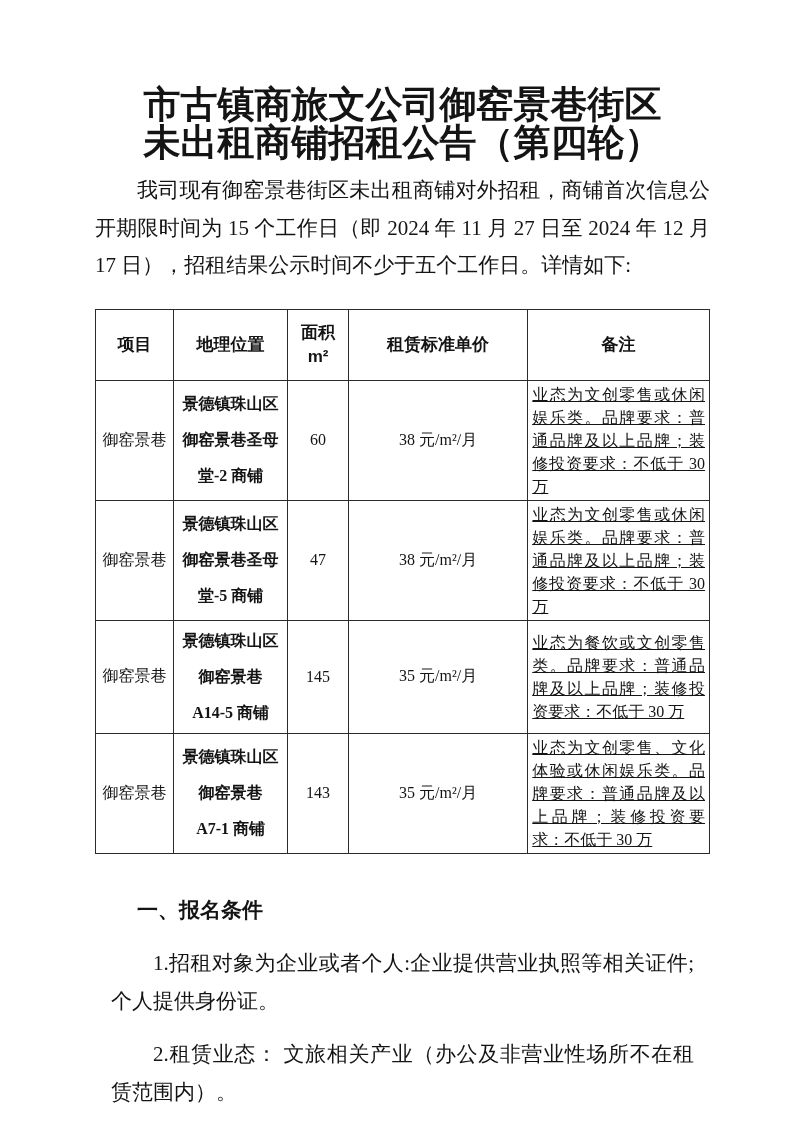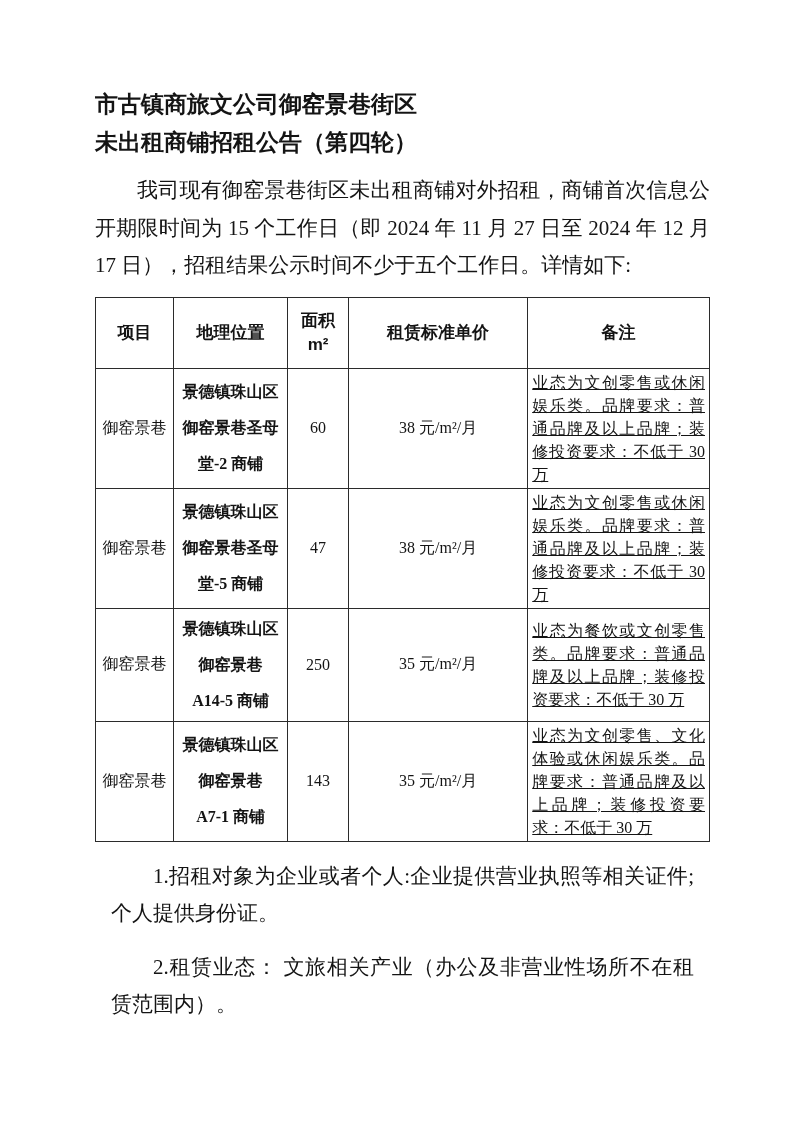--- a/index.html
+++ b/index.html
@@ -15,32 +15,32 @@
     position: relative;
     overflow: hidden;
   }
   .page {
     box-sizing: border-box;
     width: 800px;
     height: 1131px;
     padding: 86px 90px 40px 95px;
   }
   .doc-title {
-    text-align: left;
-    font-size: 23px;
+    text-align: center;
+    font-size: 37px;
     font-weight: bold;
     line-height: 38px;
     margin: 0 0 10px 0;
   }
   .intro {
     font-size: 21px;
     line-height: 37.5px;
     text-align: justify;
     text-indent: 2em;
-    margin: 0 0 12px 0;
+    margin: 0 0 24px 0;
   }
   table.shops {
     width: 100%;
     border-collapse: collapse;
     table-layout: fixed;
   }
   table.shops th, table.shops td {
     border: 1px solid #2b2b2b;
     padding: 2px 4px;
     vertical-align: middle;
@@ -142,33 +142,34 @@
 堂-5 商铺</td>
           <td class="td-area">47</td>
           <td class="td-price">38 元/m²/月</td>
           <td class="td-note">业态为文创零售或休闲娱乐类。品牌要求：普通品牌及以上品牌；装修投资要求：不低于 30 万</td>
         </tr>
         <tr>
           <td class="td-project">御窑景巷</td>
           <td class="td-location">景德镇珠山区
 御窑景巷
 A14-5 商铺</td>
-          <td class="td-area">250</td>
+          <td class="td-area">145</td>
           <td class="td-price">35 元/m²/月</td>
           <td class="td-note">业态为餐饮或文创零售类。品牌要求：普通品牌及以上品牌；装修投资要求：不低于 30 万</td>
         </tr>
         <tr>
           <td class="td-project">御窑景巷</td>
           <td class="td-location">景德镇珠山区
 御窑景巷
 A7-1 商铺</td>
           <td class="td-area">143</td>
           <td class="td-price">35 元/m²/月</td>
           <td class="td-note">业态为文创零售、文化体验或休闲娱乐类。品牌要求：普通品牌及以上品牌；装修投资要求：不低于 30 万</td>
         </tr>
       </tbody>
   </table>
 
+  <h2 class="section-heading">一、报名条件</h2>
 
   <p class="condition-item">1.招租对象为企业或者个人:企业提供营业执照等相关证件;个人提供身份证。</p>
   <p class="condition-item">2.租赁业态： 文旅相关产业（办公及非营业性场所不在租赁范围内）。</p>
 
 </div>
 
 </body></html>

